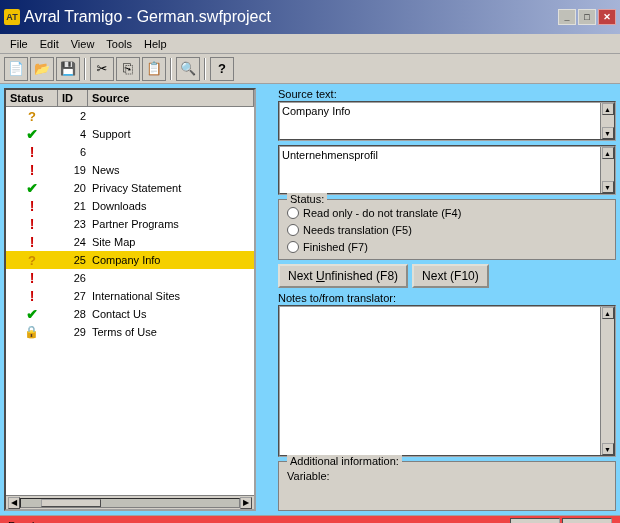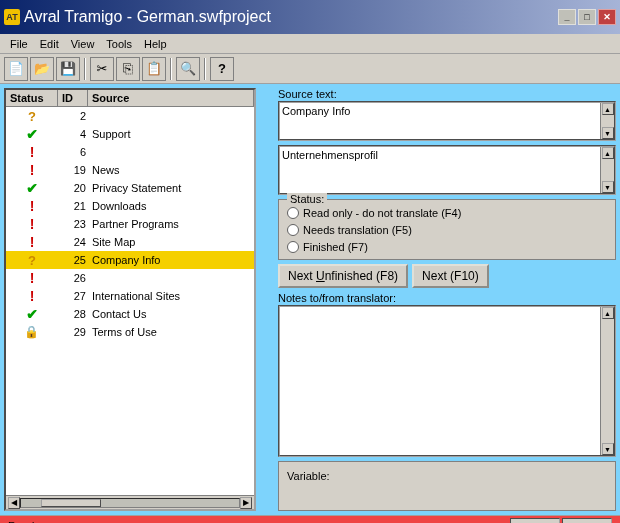--- a/index.html
+++ b/index.html
@@ -553,20 +553,21 @@
         <textarea style="height: 51px; flex: 1 1 0%;"></textarea>
         <div class="scrollbar-v">
           <div class="scrollbar-btn">▲</div>
           <div style="flex:1;background:#d4d0c8;"></div>
           <div class="scrollbar-btn">▼</div>
         </div>
       </div>
     </div>
 
     <div class="additional-group">
+      <span class="additional-group-legend">Additional information:</span>
       <div class="additional-content">
         <span>Variable:</span>
       </div>
     </div>
 
   </div>
 </div>
 
 <div class="status-bar">
   <span class="status-bar-text">Ready</span>

